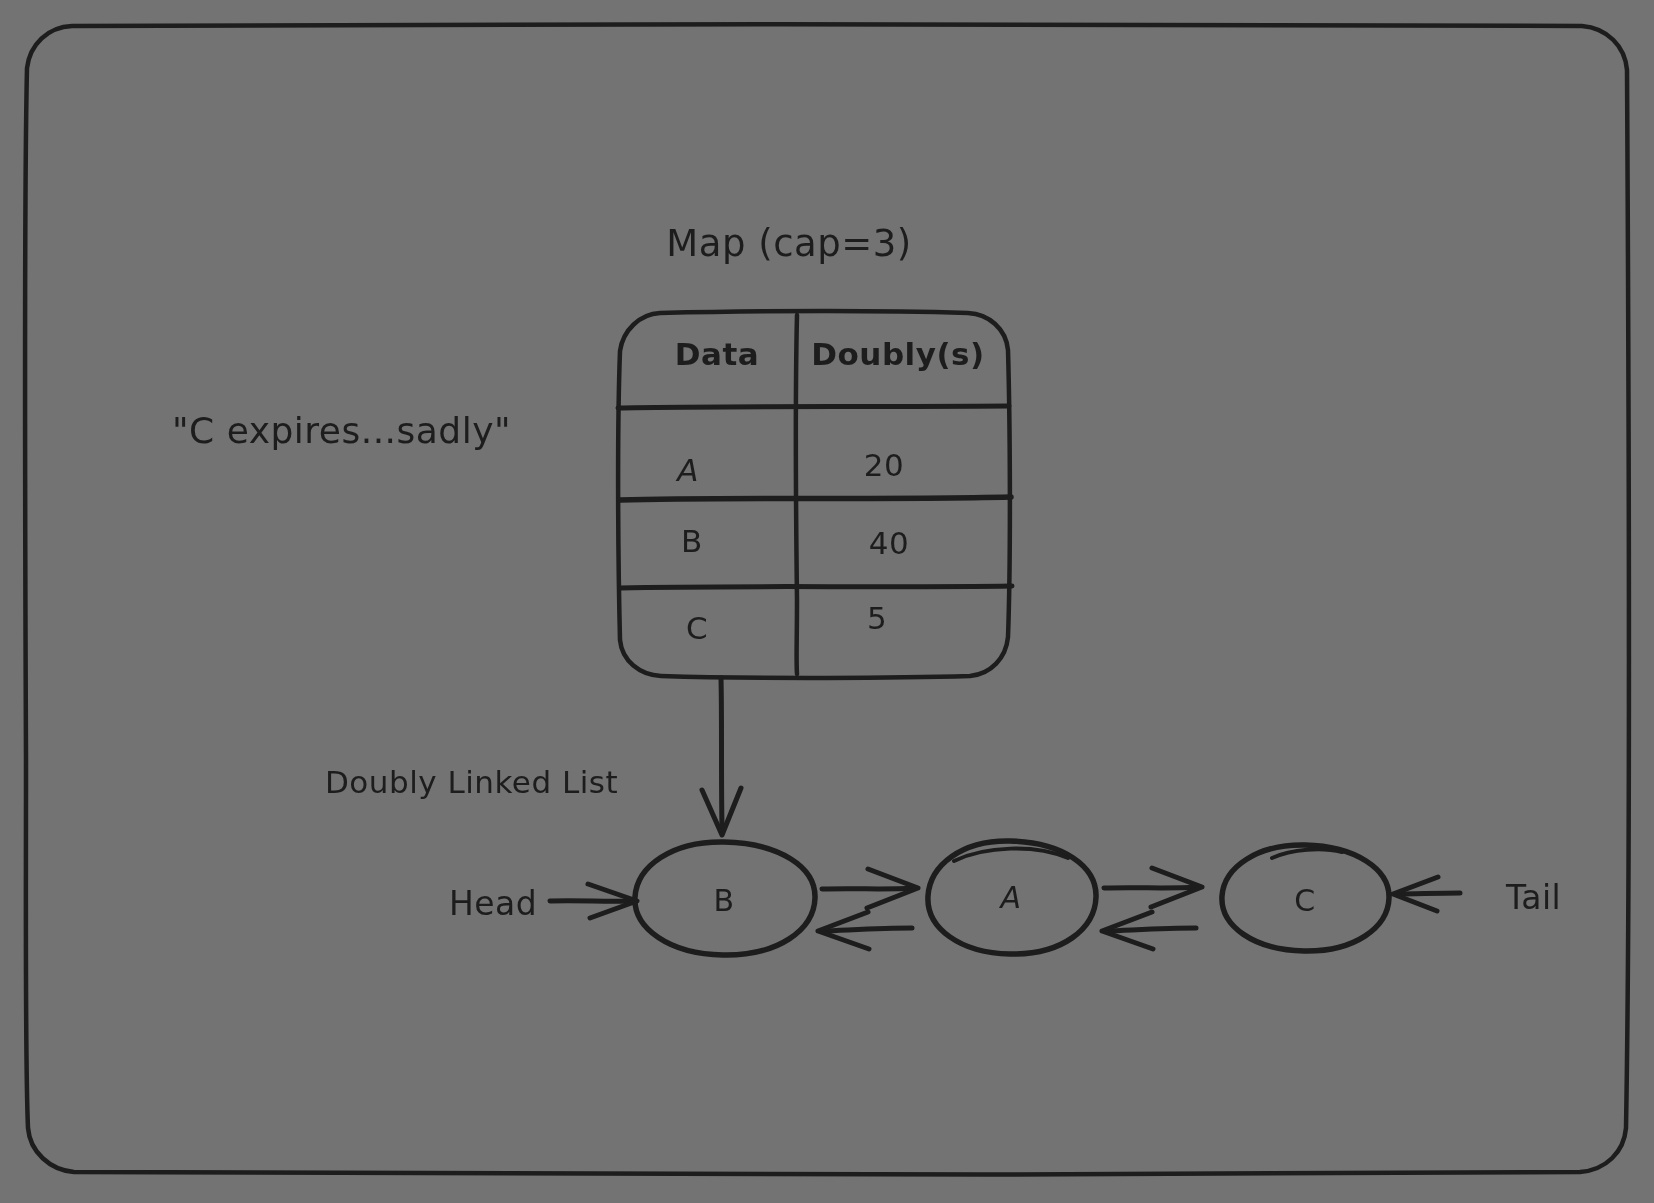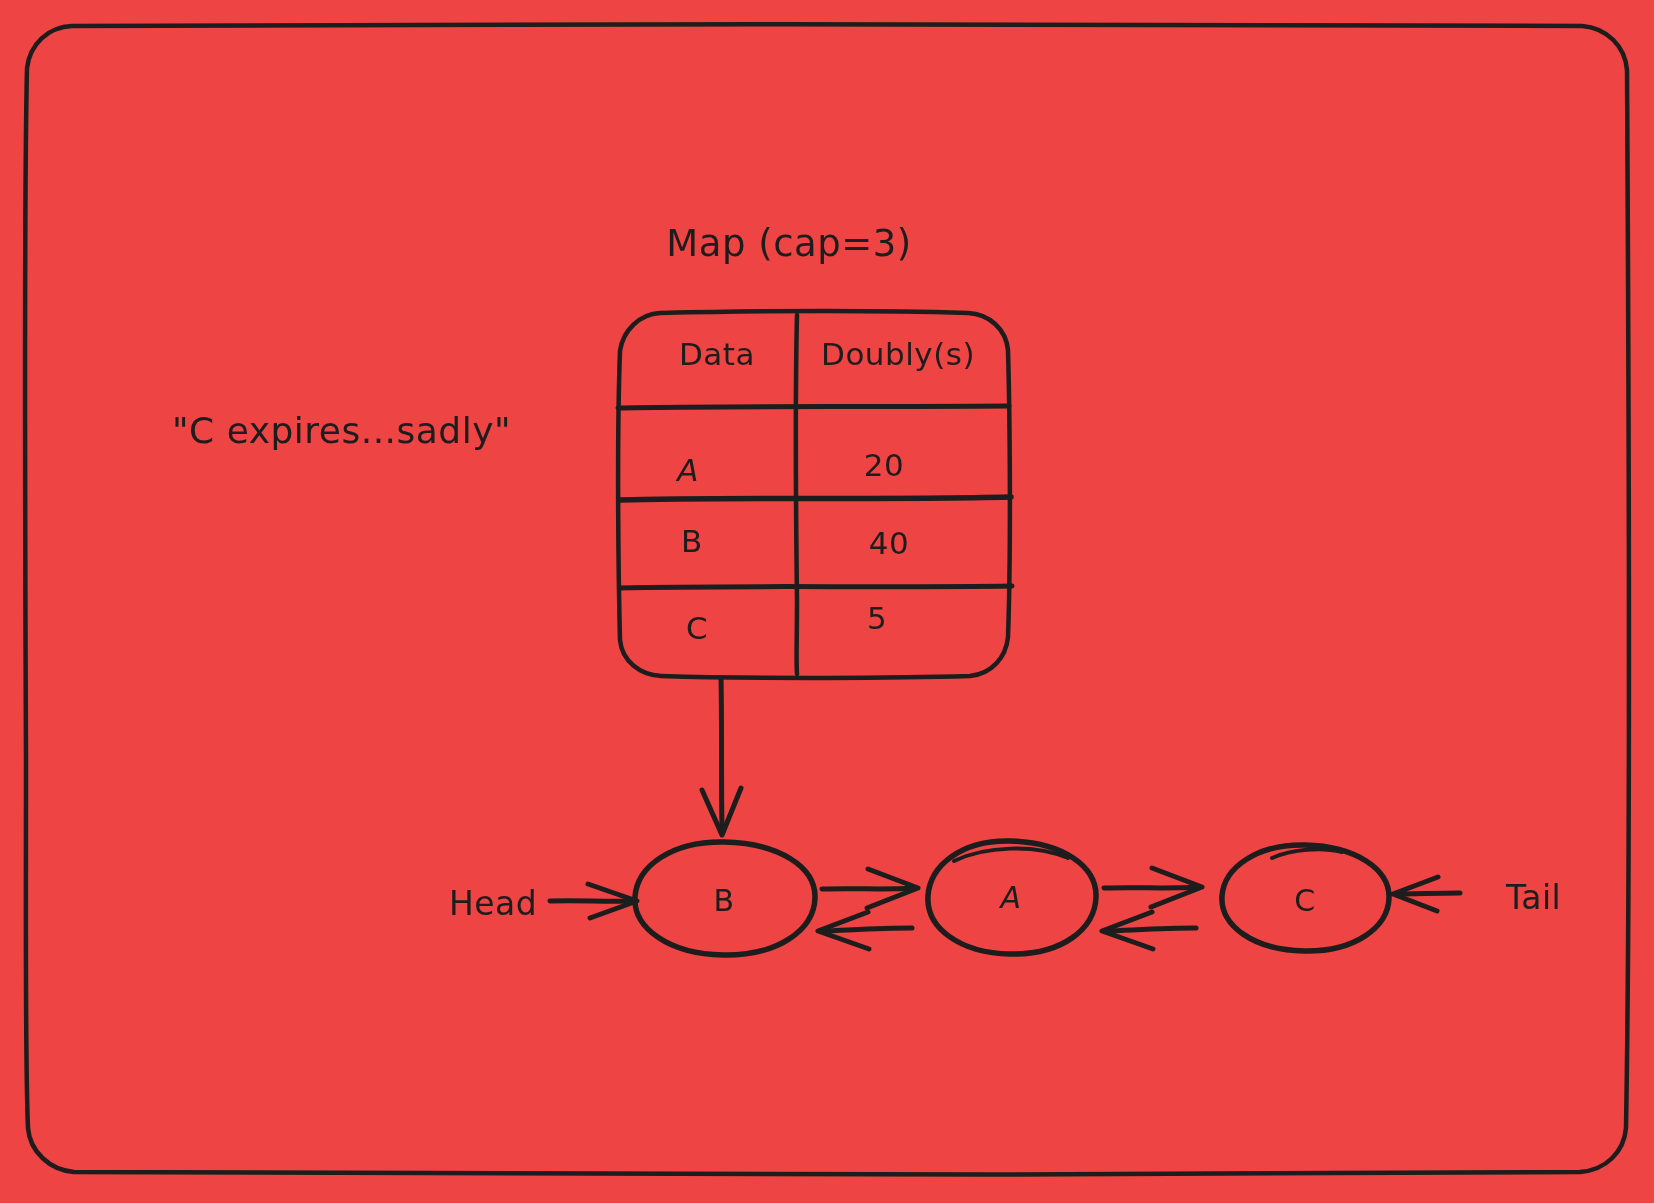--- a/index.html
+++ b/index.html
@@ -8,21 +8,21 @@
     padding: 0;
     background: #ffffff;
   }
   body {
     font-family: "DejaVu Sans", sans-serif;
   }
   #canvas {
     position: relative;
     width: 1654px;
     height: 1203px;
-    background: #ef4444;
+    background: #737373;
     overflow: hidden;
   }
   #canvas svg.layer {
     position: absolute;
     left: 0;
     top: 0;
     width: 1654px;
     height: 1203px;
   }
   .ink {
@@ -38,20 +38,21 @@
     white-space: nowrap;
     letter-spacing: 0.5px;
     user-select: none;
   }
   .t-title {
     font-size: 37px;
     font-weight: 400;
   }
   .t-header {
     font-size: 31px;
+    font-weight: bold;
   }
   .t-cell {
     font-size: 31px;
   }
   .t-note {
     font-size: 36px;
   }
   .t-dll {
     font-size: 31px;
   }
@@ -154,20 +155,21 @@
   <div class="hand-text t-cell center" style="left:884px; top:447px;">20</div>
 
   <div class="hand-text t-cell center" style="left:692px; top:523px;">B</div>
   <div class="hand-text t-cell center" style="left:889px; top:525px;">40</div>
 
   <div class="hand-text t-cell center" style="left:697px; top:610px;">C</div>
   <div class="hand-text t-cell center" style="left:877px; top:600px;">5</div>
 
   <div class="hand-text t-note" style="left:172px; top:410px;">"C expires...sadly"</div>
 
+  <div class="hand-text t-dll" style="left:325px; top:764px;">Doubly Linked List</div>
 
   <div class="hand-text t-endlabel" style="left:449px; top:884px;">Head</div>
 
   <div class="hand-text t-endlabel" style="left:1472px; top:878px;margin-left:34px;">Tail</div>
 
   <div class="hand-text t-node center" style="left:724px; top:883px;">B</div>
 
   <div class="hand-text t-node center" style="left:1011px; top:880px; font-style:italic;">A</div>
 
   <div class="hand-text t-node center" style="left:1305px; top:883px;">C</div>

